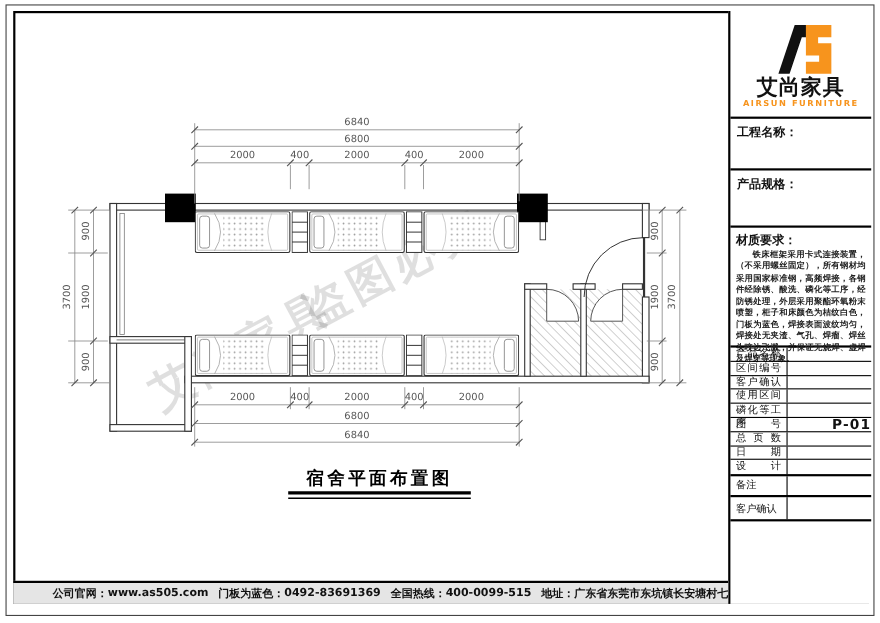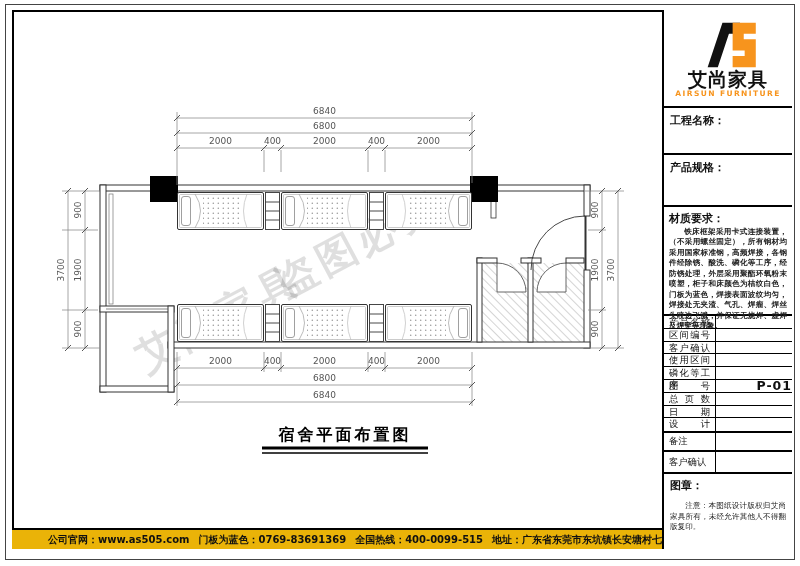--- a/index.html
+++ b/index.html
@@ -40,21 +40,21 @@
   .row-tall{height:22px;}
   .row-mid{height:19px;}
   .row2{display:flex;border-bottom:2px solid #000;box-sizing:border-box;align-items:center;}
   .row2 .tb-label{line-height:normal;display:flex;align-items:center;}
   .seal-box{flex:1;padding:4px 6px;border-bottom:none;}
   .seal-cap{font-size:11px;font-weight:700;}
   .seal-note{font-size:7.6px;line-height:1.4;text-align:justify;text-indent:2em;margin-top:8px;color:#222;}
   
   .footer{
     position:absolute;left:12px;right:138px;bottom:17px;height:21px;
-    border-top:2px solid #000;box-sizing:border-box;background:#eab308;
+    border-top:2px solid #000;box-sizing:border-box;background:#e5e5e5;
     display:flex;align-items:center;gap:9px;padding-left:36px;
     font-size:10px;font-weight:700;white-space:nowrap;overflow:hidden;
   }
   .footer span{display:inline-block;}
   svg text{font-family:"DejaVu Sans","Liberation Sans",sans-serif;}
   .dim{fill:#555;font-size:9px;}
   .wm{fill:#000;opacity:0.12;font-size:40px;font-weight:700;letter-spacing:5px;}
   .ptitle{fill:#000;font-size:16px;font-weight:700;letter-spacing:3px;}
 </style>
 </head>
@@ -247,28 +247,24 @@
 
   <div class="row2 row-mid">
     <span class="tb-label">备注</span>
     <span class="tb-value"></span>
   </div>
   <div class="row2 row-tall">
     <span class="tb-label">客户确认</span>
     <span class="tb-value"></span>
   </div>
 
-  <div class="sec seal-box">
-    <div class="seal-cap">图章：</div>
-    <div class="seal-note">注意：本图纸设计版权归艾尚家具所有，未经允许其他人不得翻版复印。</div>
-  </div>
 </div>
 
 <div class="footer">
   <span>公司官网：</span>
     <span style="margin-left:-9px;">www.as505.com</span>
   <span>门板为蓝色：</span>
-    <span style="margin-left:-9px;">0769-83691369</span>
+    <span style="margin-left:-9px;">0492-83691369</span>
   <span>全国热线：</span>
     <span style="margin-left:-9px;">400-0099-515</span>
   <span>地址：</span>
     <span style="margin-left:-9px;">广东省东莞市东坑镇长安塘村七斗种1号H座-D</span>
 </div>
 
 </body></html>

